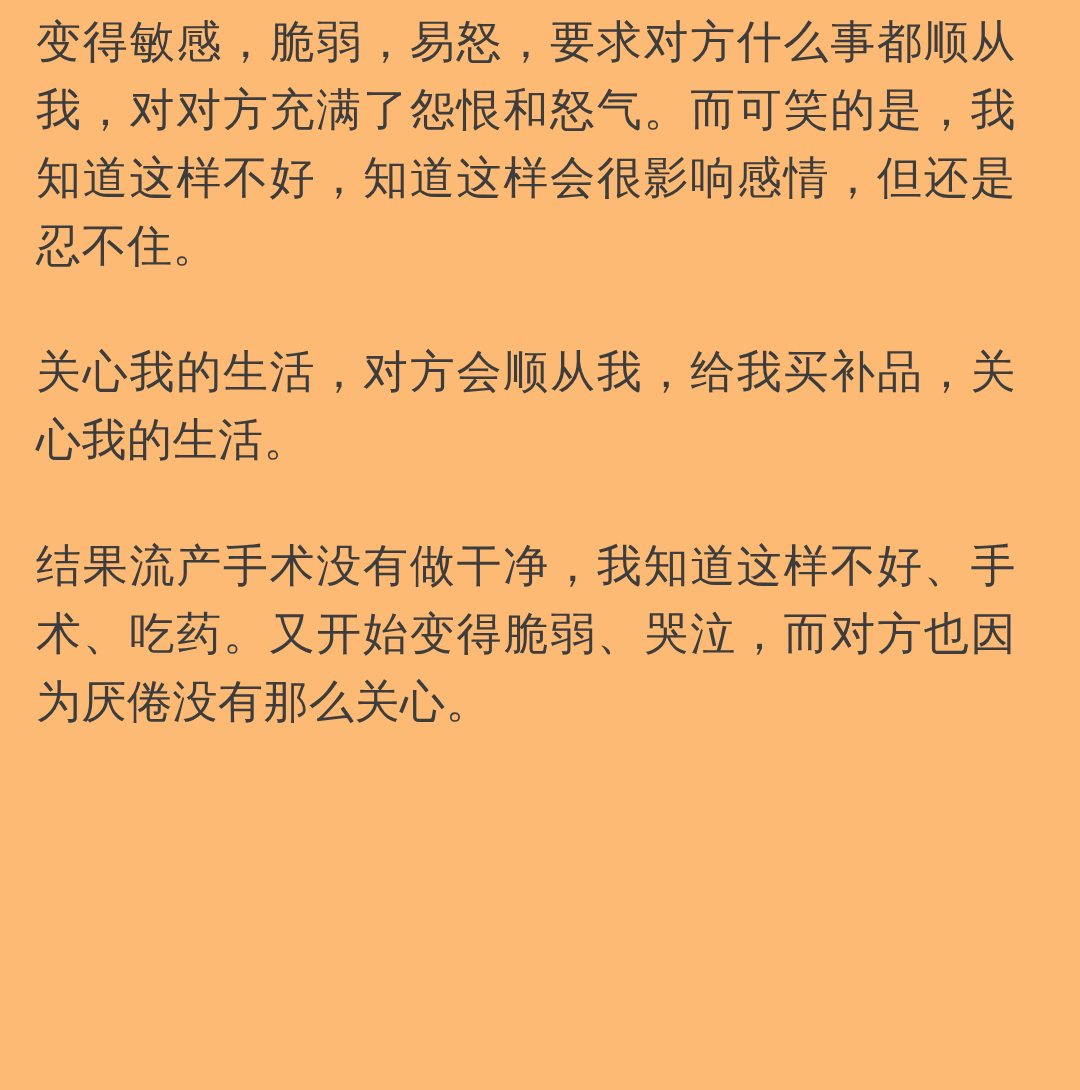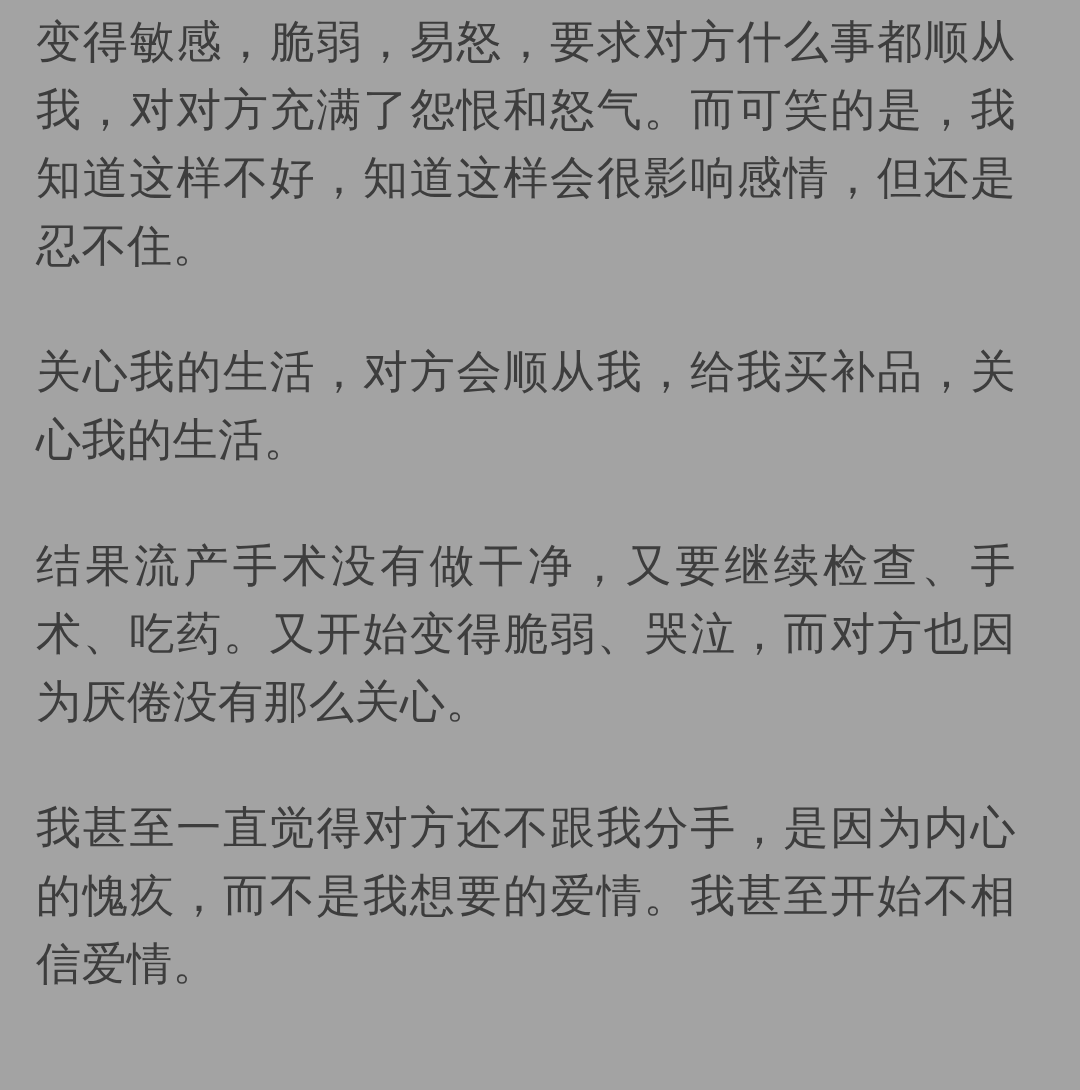--- a/index.html
+++ b/index.html
@@ -10,21 +10,21 @@
   body {
     width: 1080px;
     height: 1090px;
     overflow: hidden;
     font-family: "Liberation Sans", "DejaVu Sans", sans-serif;
   }
   .page {
     box-sizing: border-box;
     width: 1080px;
     height: 1090px;
-    background: #a3a3a3;
+    background: #fdba74;
     padding: 8px 64px 0 36px;
   }
   .article {
     display: block;
   }
   .para {
     color: #3d3d3d;
     font-size: 45px;
     line-height: 68px;
     letter-spacing: 0.5px;
@@ -37,16 +37,15 @@
     margin-bottom: 0;
   }
 </style>
 </head>
 <body>
 
 <div class="page">
   <div class="article">
     <p class="para">变得敏感，脆弱，易怒，要求对方什么事都顺从我，对对方充满了怨恨和怒气。而可笑的是，我知道这样不好，知道这样会很影响感情，但还是忍不住。</p>
     <p class="para">关心我的生活，对方会顺从我，给我买补品，关心我的生活。</p>
-    <p class="para">结果流产手术没有做干净，又要继续检查、手术、吃药。又开始变得脆弱、哭泣，而对方也因为厌倦没有那么关心。</p>
-    <p class="para">我甚至一直觉得对方还不跟我分手，是因为内心的愧疚，而不是我想要的爱情。我甚至开始不相信爱情。</p>
+    <p class="para">结果流产手术没有做干净，我知道这样不好、手术、吃药。又开始变得脆弱、哭泣，而对方也因为厌倦没有那么关心。</p>
   </div>
 </div>
 
 </body></html>

